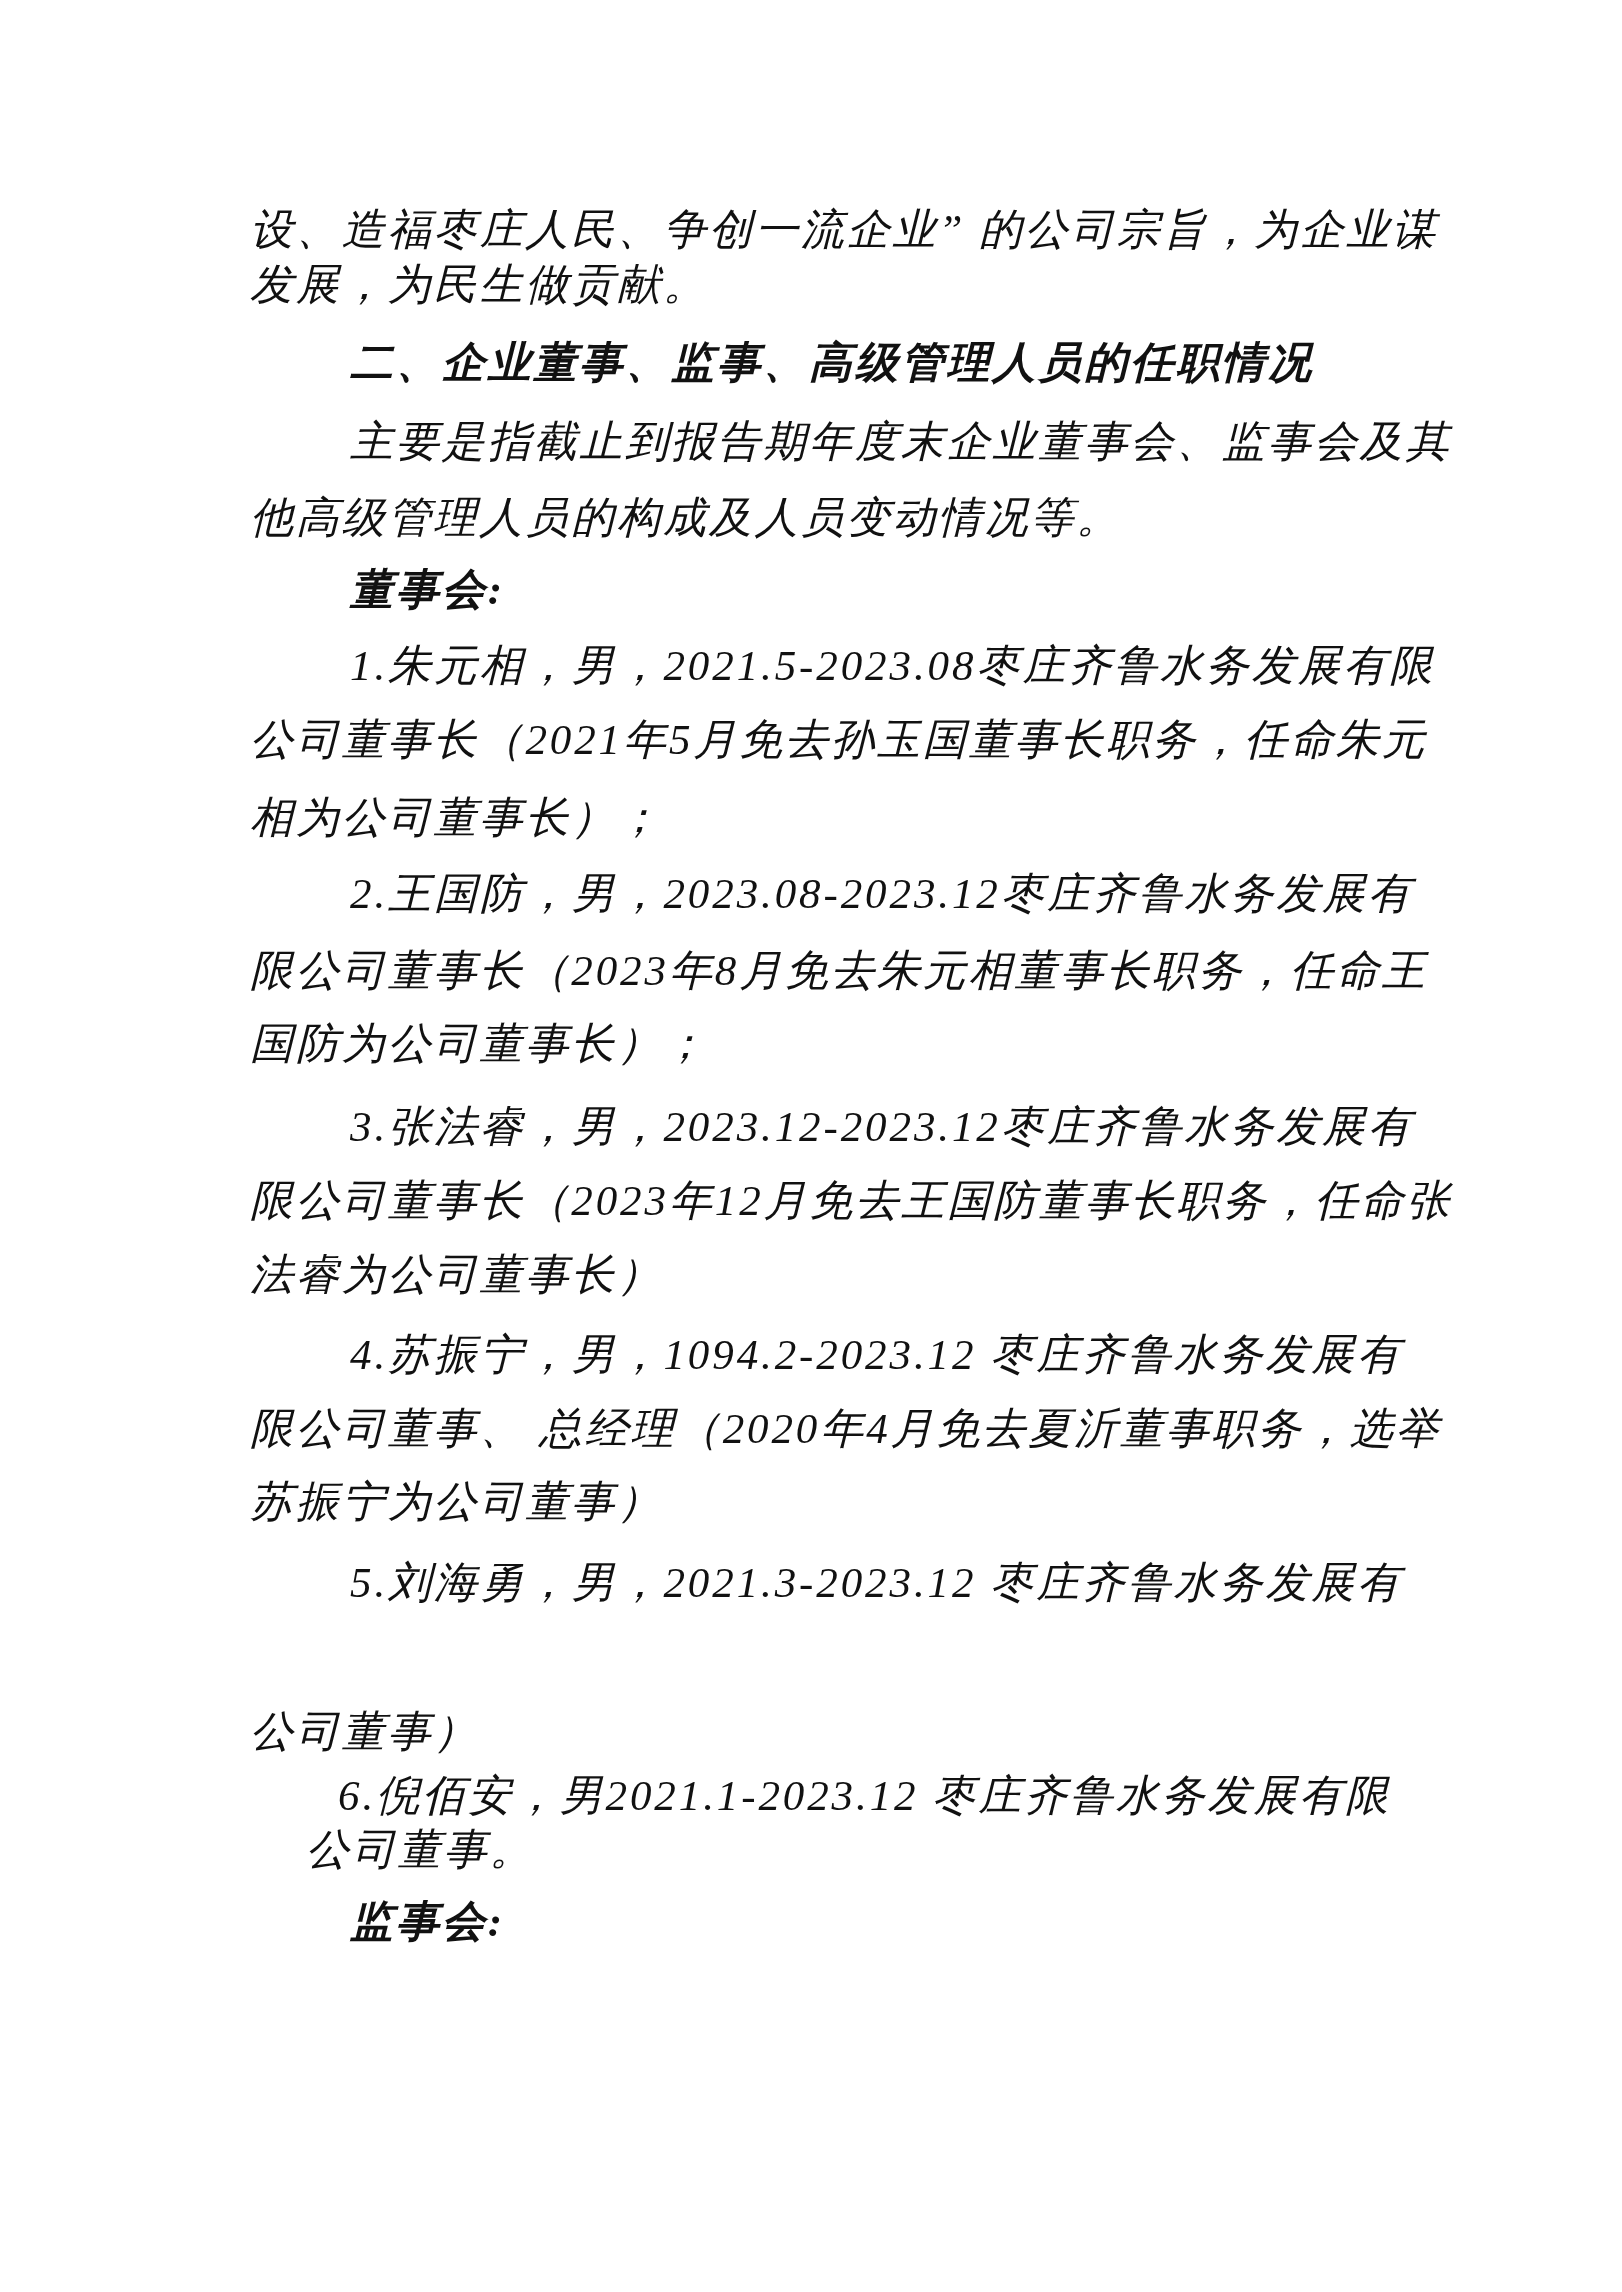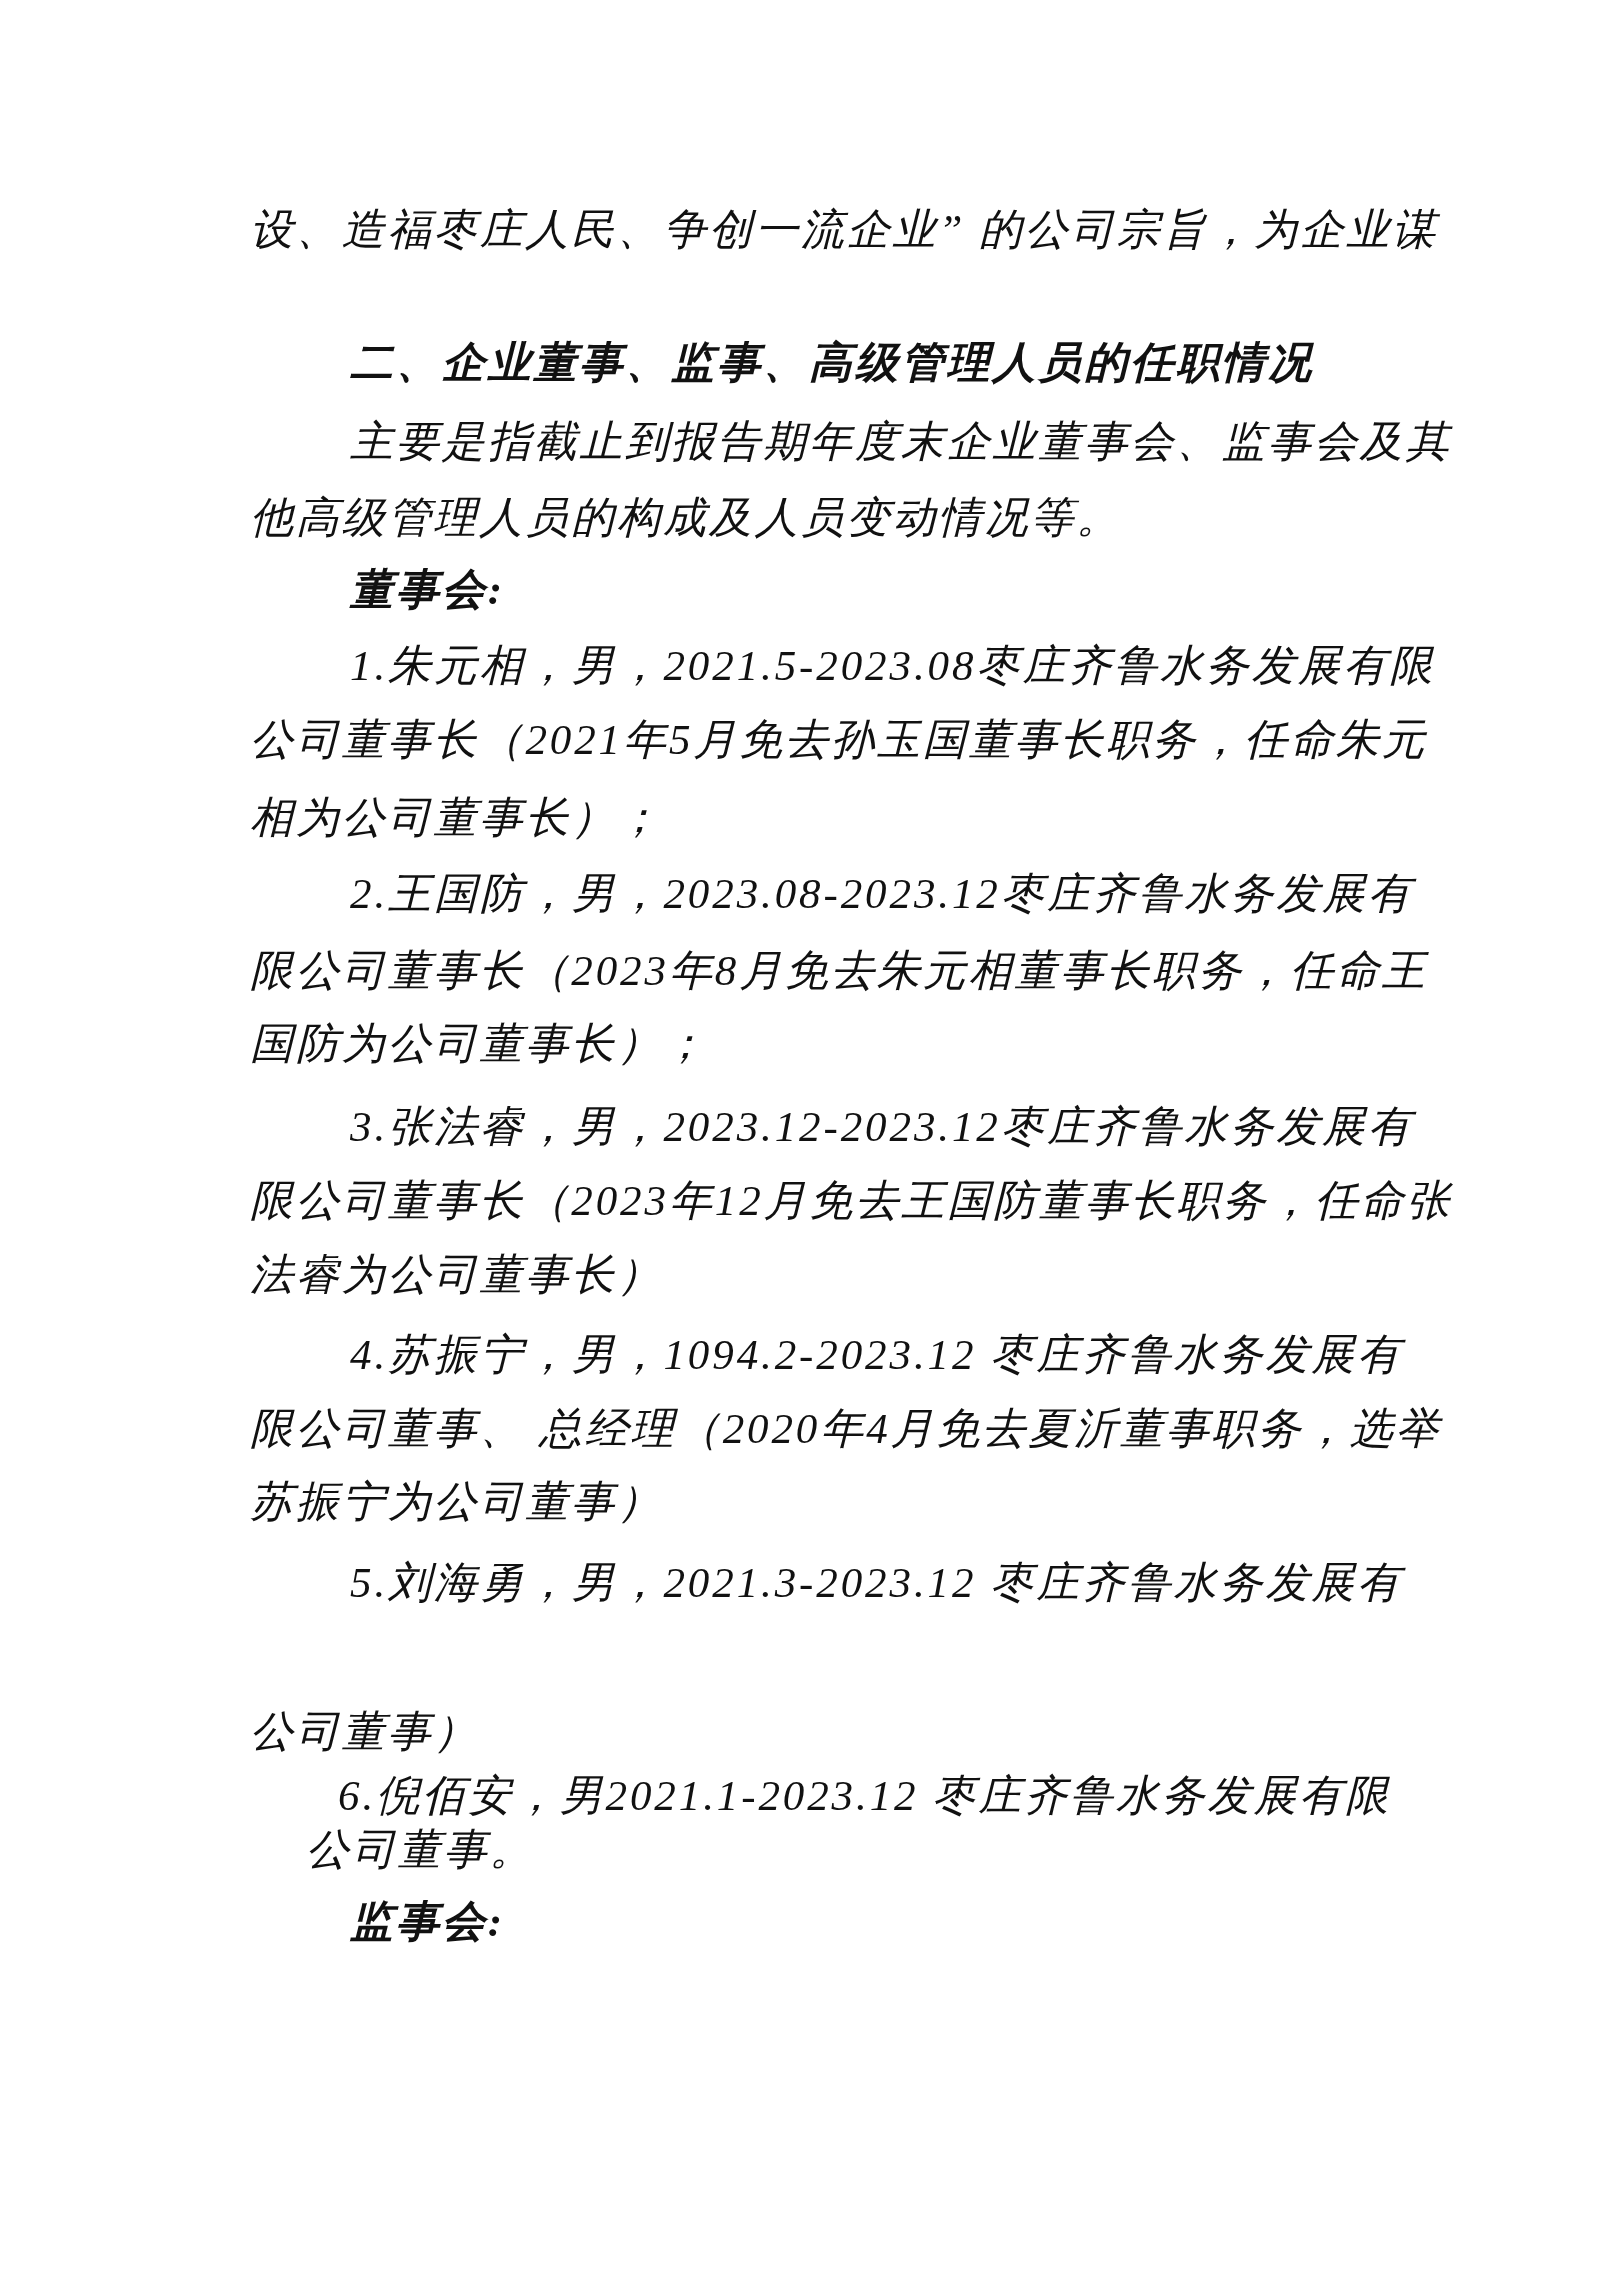--- a/index.html
+++ b/index.html
@@ -34,20 +34,21 @@
   .x-indent  { left: 350px; text-align: right; }  
   .x-item6   { left: 338px; }  
   .x-cont6   { left: 294px; margin-left: 12px; }  
 </style>
 </head>
 <body>
 
 <div class="page">
 
   <div class="line x-margin" style="top:208px">设、造福枣庄人民、争创一流企业” 的公司宗旨，为企业谋</div>
+  <div class="line x-margin" style="top:263px">发展，为民生做贡献。</div>
 
   <div class="line x-indent b" style="top:341px">二、企业董事、监事、高级管理人员的任职情况</div>
 
   <div class="line x-indent" style="top:420px">主要是指截止到报告期年度末企业董事会、监事会及其</div>
   <div class="line x-margin" style="top:496px">他高级管理人员的构成及人员变动情况等。</div>
 
   <div class="line x-indent b" style="top:568px">董事会:</div>
 
   <div class="line x-indent" style="top:644px">1.朱元相，男，2021.5-2023.08枣庄齐鲁水务发展有限</div>
   <div class="line x-margin" style="top:718px">公司董事长（2021年5月免去孙玉国董事长职务，任命朱元</div>

